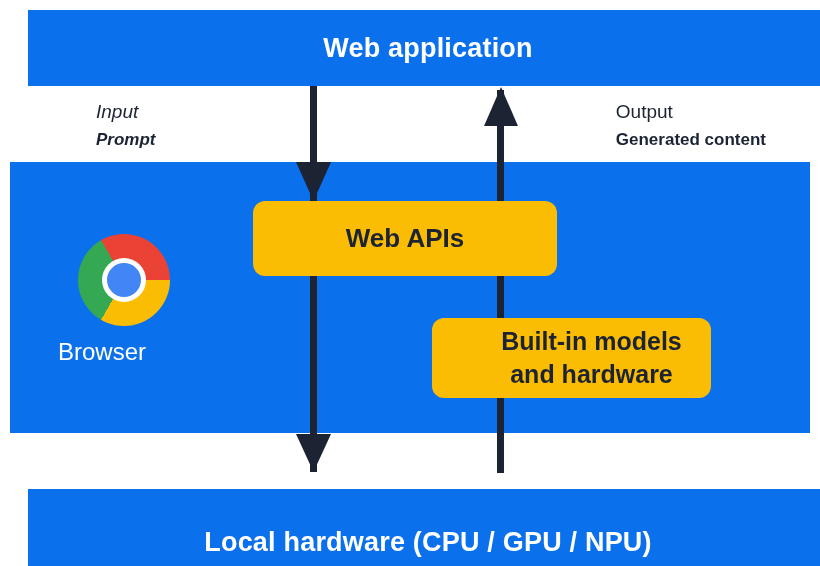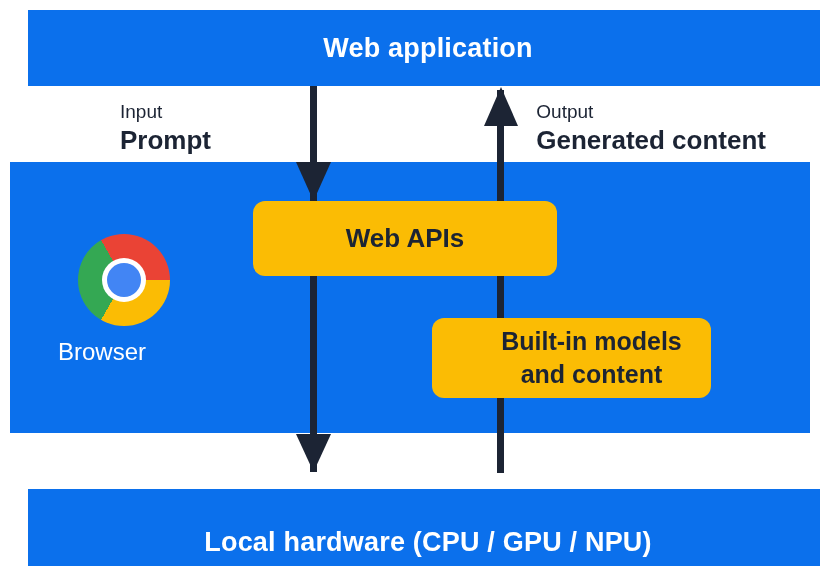--- a/index.html
+++ b/index.html
@@ -58,25 +58,25 @@
     top: 99px;
     z-index: 2;
     color: var(--ink-navy, #1c2434);
   }
   .flow-label .caption {
     font-size: 19px;
     font-weight: 400;
     line-height: 26px;
   }
   .flow-label .value {
-    font-size: 26px;
+    font-size: 17px;
     font-weight: 700;
     line-height: 30px;
   }
-  .flow-label.left { left: 120px; text-align: left; }
+  .flow-label.left { left: 96px; text-align: left; font-style: italic; }
   .flow-label.right { right: 54px; text-align: left; }
 
   .arrows-svg {
     position: absolute;
     left: 0; top: 0;
     width: 820px;
     height: 566px;
     z-index: 2;
     pointer-events: none;
   }
@@ -180,21 +180,21 @@
     <rect class="arrow-part" x="497" y="90" width="7" height="383"></rect>
     <polygon class="arrow-part" points="484,126 518,126 501,87"></polygon>
   </svg>
 
   <div class="yellow-box web-apis-box">
     <span>Web APIs</span>
   </div>
 
   <div class="yellow-box builtin-box">
     <span>Built-in models</span>
-    <span>and content</span>
+    <span>and hardware</span>
   </div>
 
   <div class="chrome-icon">
     <div class="chrome-wheel"></div>
     <div class="chrome-ring"></div>
     <div class="chrome-center"></div>
   </div>
   <div class="browser-label">Browser</div>
 
   <div class="bar bottom-bar">

